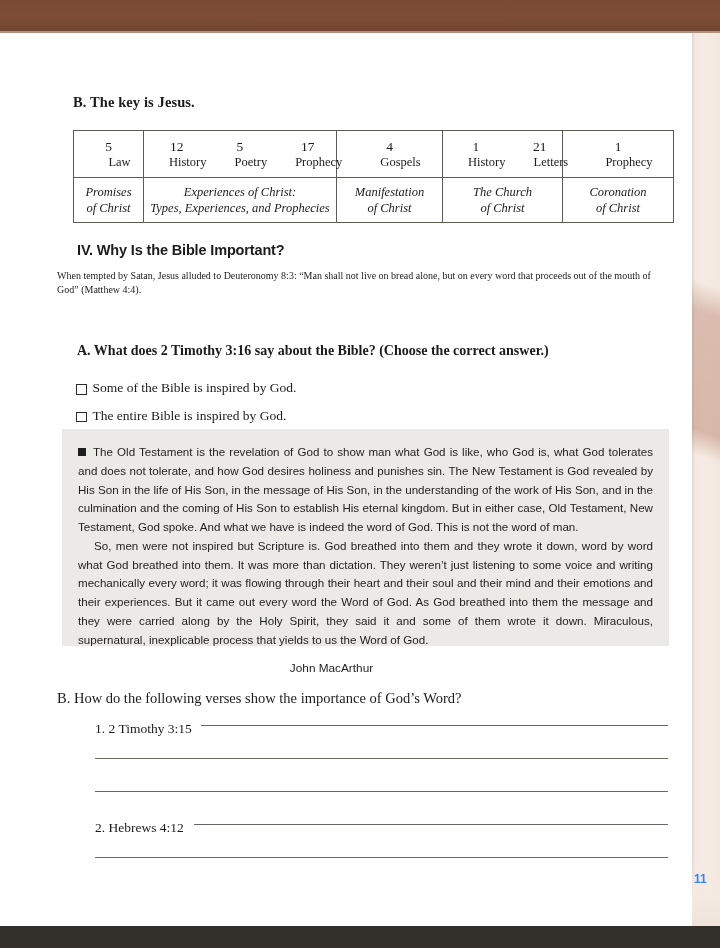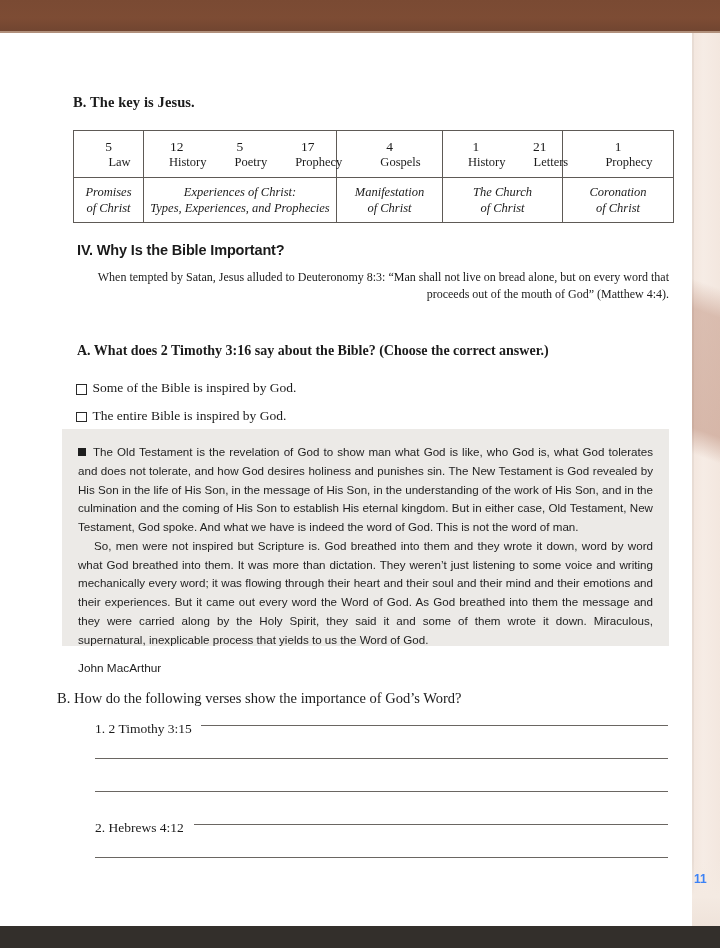--- a/index.html
+++ b/index.html
@@ -134,23 +134,23 @@
     font-family: "Liberation Sans", sans-serif;
     font-size: 14.5px;
     font-weight: bold;
     letter-spacing: -0.15px;
     margin-left: 20px;
   }
   .intro-paragraph {
     position: absolute;
     left: 57px; top: 236px;
     width: 612px;
-    font-size: 12px;
+    font-size: 10px;
     line-height: 1.42;
-    text-align: right;
+    text-align: left;
   }
 
   .sub-a-heading {
     position: absolute;
     left: 77px; top: 310px;
     font-size: 14px;
     font-weight: bold;
   }
 
   #choice-list {
@@ -201,21 +201,21 @@
   .quote-bullet {
     display: inline-block;
     width: 8px; height: 8px;
     background: #1e1e1e;
     margin-right: 7px;
     position: relative;
     top: 0px;
   }
   #quote-attribution {
     margin-top: 11px;
-    text-align: left;
+    text-align: center;
     padding-right: 68px;
     font-size: 11.8px;
     font-family: "Liberation Sans", sans-serif;
     color: #1e1e1e;
   }
 
   
   .sub-b-heading {
     position: absolute;
     left: 57px; top: 657px;

